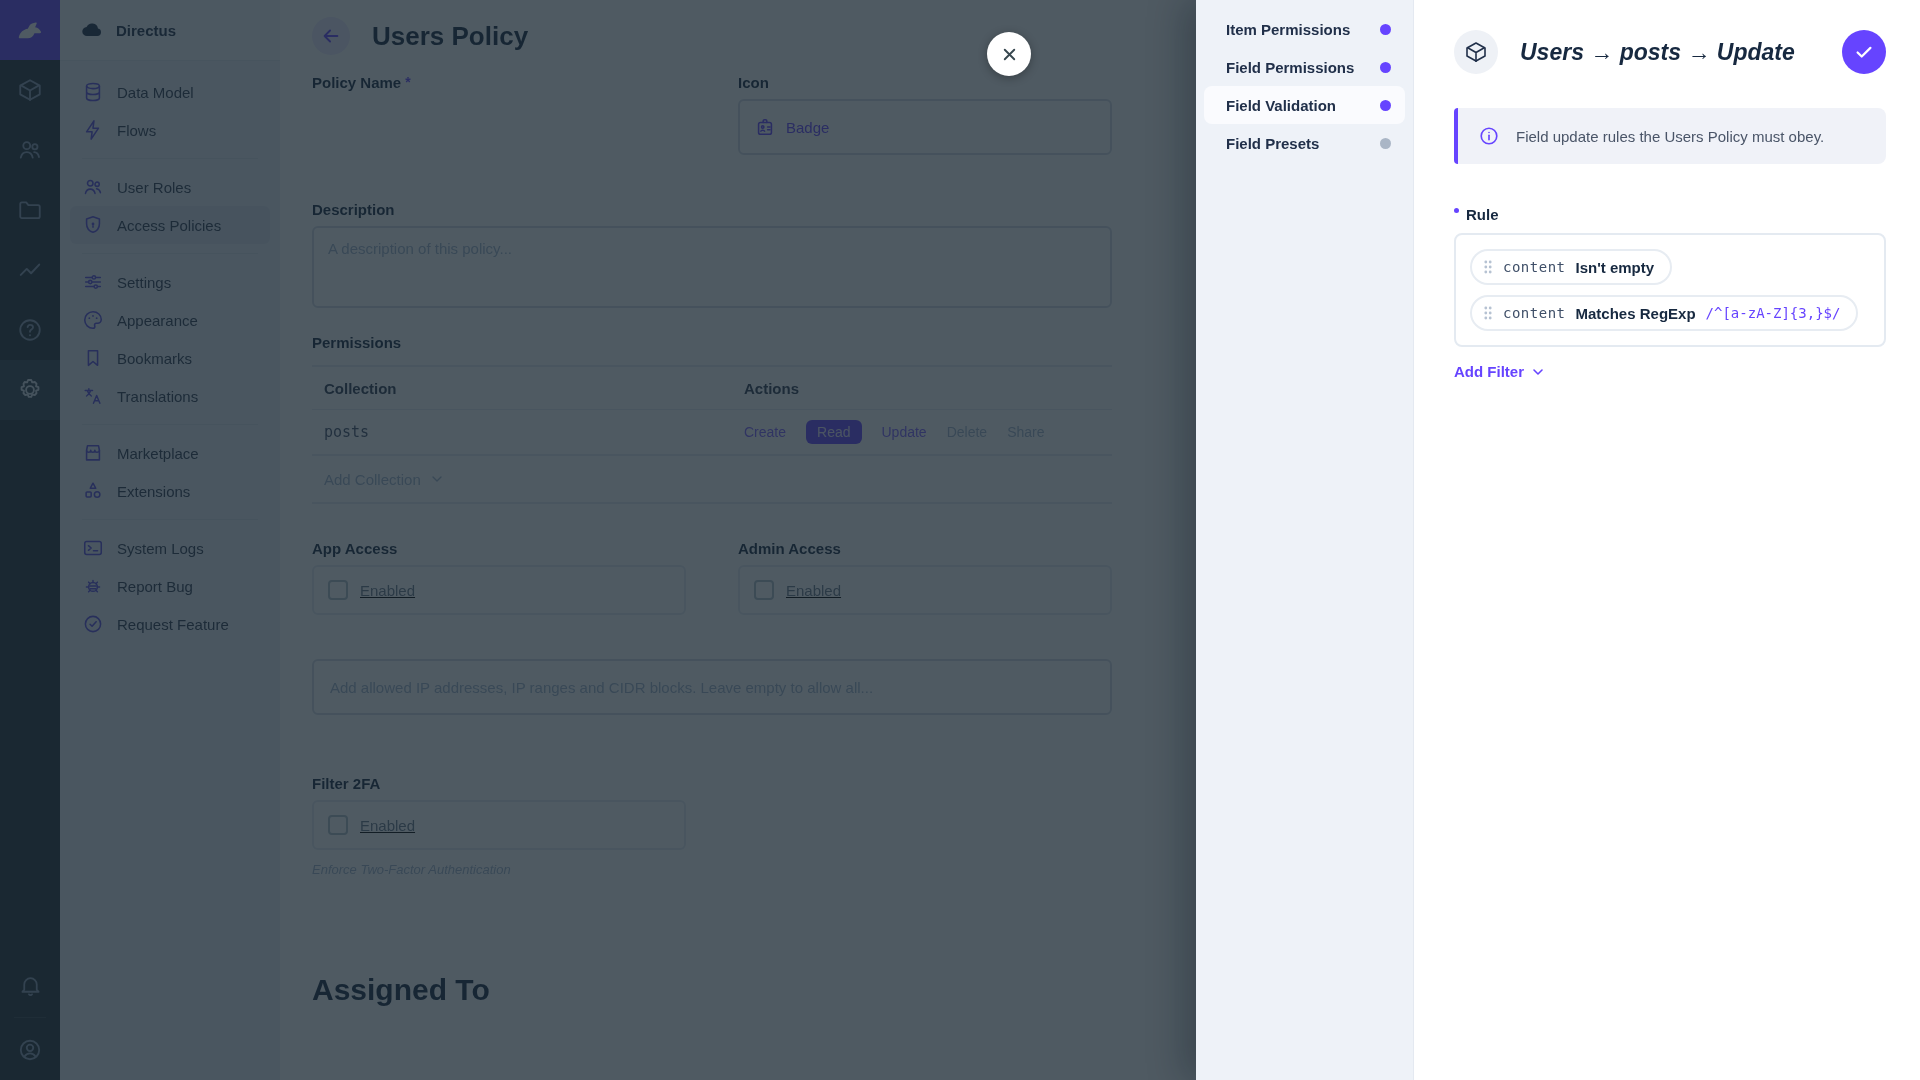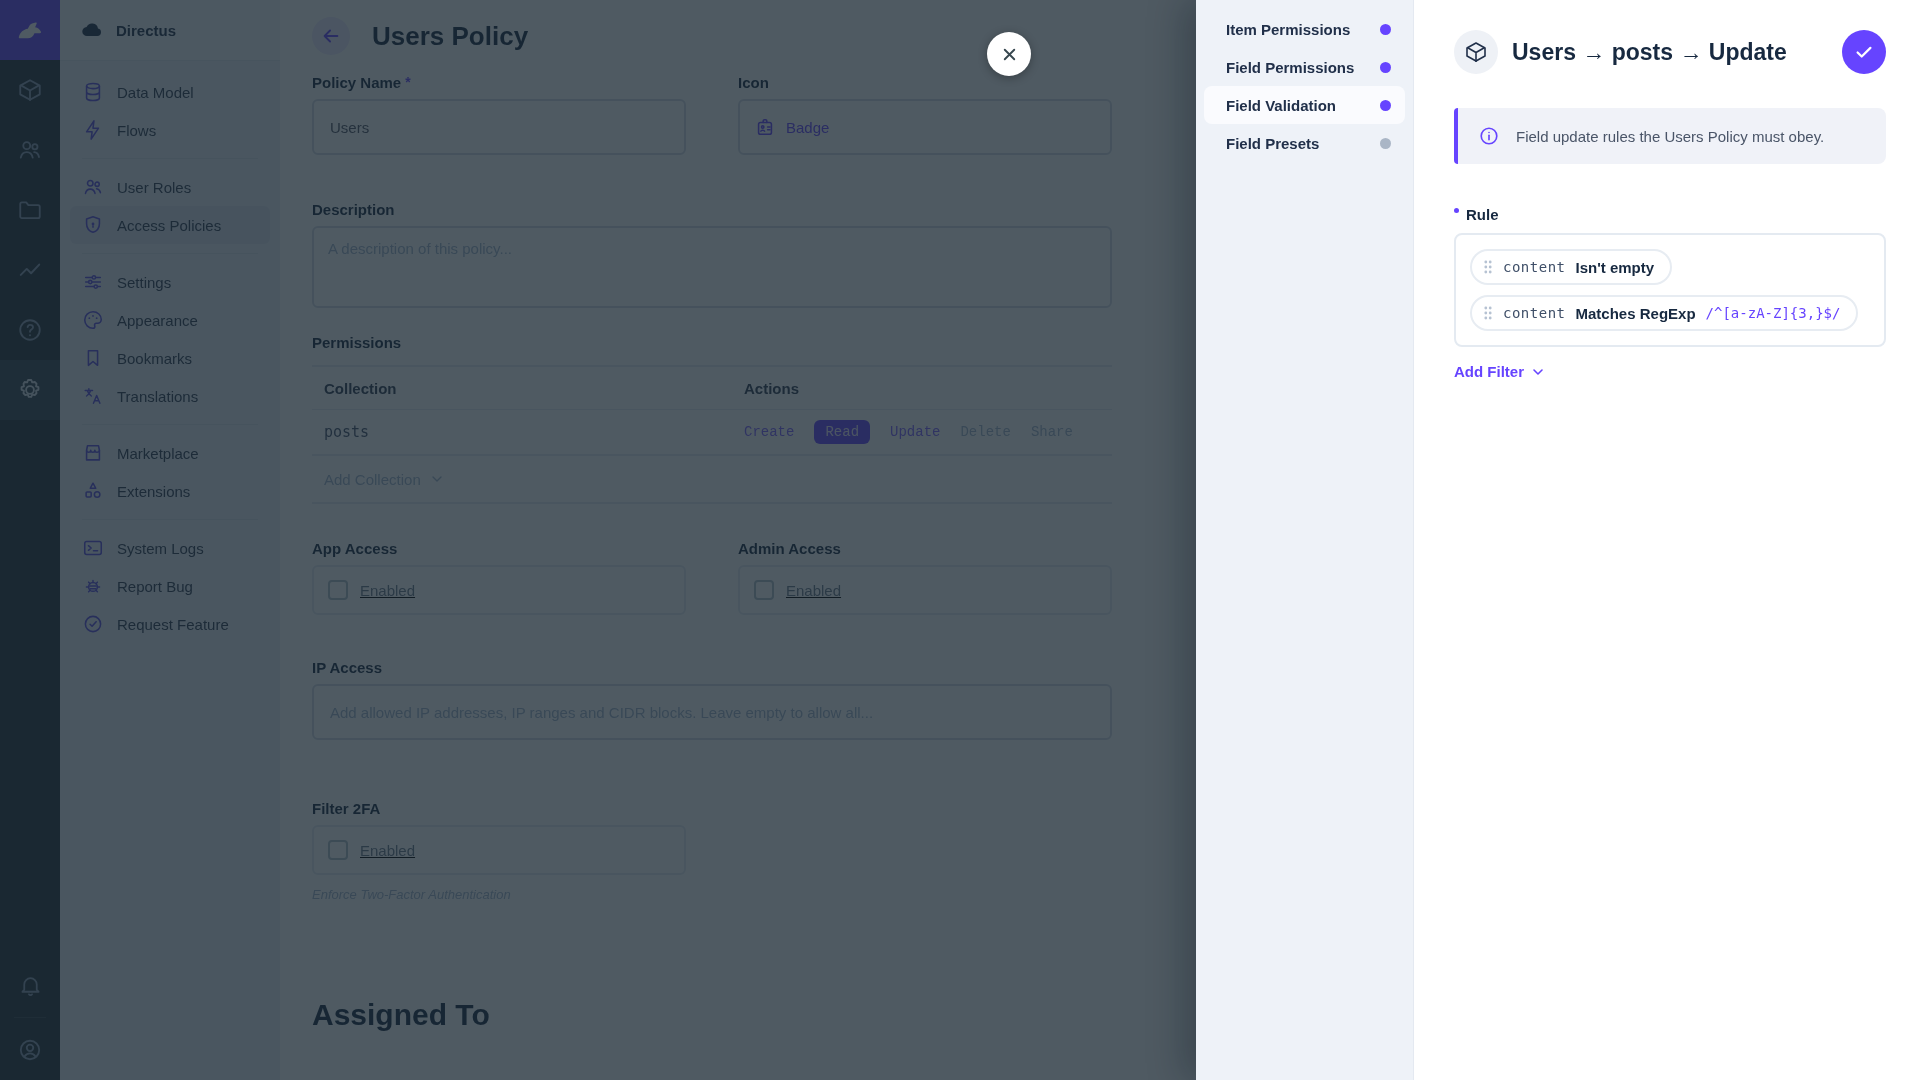--- a/index.html
+++ b/index.html
@@ -45,42 +45,42 @@
   .section-label{font-size:15px;font-weight:600;color:var(--fg);}
   .perm-table{margin-top:14px;border-top:2px solid var(--border-sub);}
   .perm-row{display:flex;align-items:center;border-bottom:1px solid #eef2f6;}
   .perm-row.head{height:42px;}
   .perm-row.body{height:44px;border-bottom:2px solid var(--border-sub);border-top:1px solid var(--border-sub);margin-top:-1px;}
   .perm-row.addr{height:46px;border-bottom:2px solid var(--border-sub);}
   .col-collection{width:432px;padding-left:12px;box-sizing:border-box;}
   .col-actions{flex:1;display:flex;align-items:center;gap:20px;}
   .perm-head-label{font-size:15px;font-weight:600;color:#2f3c52;}
   .coll-name{font-family:var(--mono);font-size:15px;color:#44506a;}
-  .action{font-family:Liberation Mono, monospace;font-size:14px;color:rgba(102,68,255,.85);background:none;border:none;padding:0;text-align:center;}
+  .action{font-family:Liberation Sans, sans-serif;font-size:14px;color:rgba(102,68,255,.85);background:none;border:none;padding:0;text-align:center;}
   .action.chip{background:var(--accent);color:#ece7ff;padding:4px 11px;border-radius:6px;}
   .action.off{color:var(--muted);}
   .add-collection{display:flex;align-items:center;gap:8px;color:var(--muted);font-size:15px;padding-left:12px;}
   .check-box{height:50px;border:2px solid var(--border-sub);border-radius:6px;display:flex;align-items:center;gap:12px;padding:0 14px;box-sizing:border-box;text-decoration:underline;}
   .cb{width:20px;height:20px;border:2px solid #b0bec9;border-radius:4px;box-sizing:border-box;background:#fff;}
   .cb-label{font-size:15px;color:#6b7a8c;}
   .field-note{margin-top:12px;font-size:13px;font-style:italic;color:var(--muted);}
   .big-heading{font-size:30px;font-weight:700;color:var(--fg);}
   
   .overlay{position:fixed;inset:0;background:rgba(24,38,48,.76);z-index:10;}
   .close-btn{position:fixed;left:987px;top:32px;width:44px;height:44px;border-radius:50%;background:#fff;border:none;display:flex;align-items:center;justify-content:center;z-index:30;box-shadow:0 2px 10px rgba(0,0,0,.3);color:#37474f;}
   
   .drawer{position:fixed;top:0;right:0;bottom:0;width:724px;display:flex;z-index:20;box-shadow:-12px 0 34px rgba(8,18,28,.28);}
   .drawer-nav{width:218px;background:#eef2f8;padding:10px 0;box-sizing:border-box;border-right:1px solid #e4e9f1;}
   .dnav-item{height:38px;margin:0 8px;padding:0 14px 0 22px;display:flex;align-items:center;border-radius:8px;font-size:15px;font-weight:600;color:#21304a;}
   .dnav-item.active{background:#fafbfe;}
   .dot{margin-left:auto;width:11px;height:11px;border-radius:50%;}
   .dot-accent{background:var(--accent);}
   .dot-muted{background:#aab6c6;}
   .drawer-main{flex:1;background:#fff;padding:30px 34px 0 40px;box-sizing:border-box;}
-  .d-header{display:flex;align-items:center;gap:14px;}
+  .d-header{display:flex;align-items:center;gap:22px;font-style:italic;}
   .d-avatar{width:44px;height:44px;border-radius:50%;background:#eef1f6;display:flex;align-items:center;justify-content:center;color:#21304a;}
   .d-title{font-size:23px;font-weight:700;color:var(--fg);flex:1;}
   .d-check{width:44px;height:44px;border-radius:50%;background:var(--accent);border:none;display:flex;align-items:center;justify-content:center;color:#fff;}
   .banner{margin-top:34px;background:#f0f2f8;border-left:4px solid var(--accent);border-radius:4px 8px 8px 4px;height:56px;display:flex;align-items:center;gap:16px;padding:0 20px;color:#4a5568;font-size:15px;}
   .banner .i-icon{color:var(--accent);}
   .rule-label{margin-top:42px;display:flex;align-items:center;gap:7px;font-size:15px;font-weight:700;color:var(--fg);}
   .req-dot{width:5px;height:5px;border-radius:50%;background:var(--accent);margin-top:-8px;}
   .rules-box{margin-top:10px;border:2px solid var(--border-sub);border-radius:8px;padding:14px;display:flex;flex-direction:column;gap:10px;align-items:flex-start;}
   .pill{display:inline-flex;align-items:center;gap:10px;border:2px solid #e7ecf2;border-radius:20px;height:36px;padding:0 16px 0 11px;box-sizing:border-box;background:#fff;}
   .pfield{font-family:var(--mono);font-size:14px;color:#3f4f68;letter-spacing:.5px;}
@@ -275,23 +275,20 @@
       </button>
       <h1 class="page-title">Users Policy</h1>
     </div>
 
     <div class="form-row" style="margin-top:14px;">
       <div class="col">
         <div class="f-label">
             <span>Policy Name</span>
             <span class="req">*</span>
           </div>
-        <div class="tb">
-            <input type="text" value="Users" style="">
-          </div>
       </div>
       <div class="col">
         <div class="f-label">
             <span>Icon</span>
           </div>
         <div class="tb icon-input">
           <svg width="22" height="22" viewBox="0 0 24 24" fill="none" stroke="currentColor" stroke-width="1.7" stroke-linecap="round" stroke-linejoin="round">
               <rect x="5" y="7" width="14" height="13" rx="2"></rect>
               <path d="M10 7V5.5c0-.8.7-1.5 1.5-1.5h1c.8 0 1.5.7 1.5 1.5V7"></path>
               <circle cx="9.5" cy="12" r="1.3"></circle>
@@ -352,23 +349,20 @@
             <span>Admin Access</span>
           </div>
         <div class="check-box">
           <span class="cb"></span>
           <span class="cb-label">Enabled</span>
         </div>
       </div>
     </div>
 
     <div class="full" style="margin-top:44px;">
-      <div class="f-label">
-          <span>IP Access</span>
-        </div>
       <div class="tb">
           <input type="text" placeholder="Add allowed IP addresses, IP ranges and CIDR blocks. Leave empty to allow all..." style="">
         </div>
     </div>
 
     <div class="col" style="margin-top:60px;">
       <div class="f-label">
           <span>Filter 2FA</span>
         </div>
       <div class="check-box">

